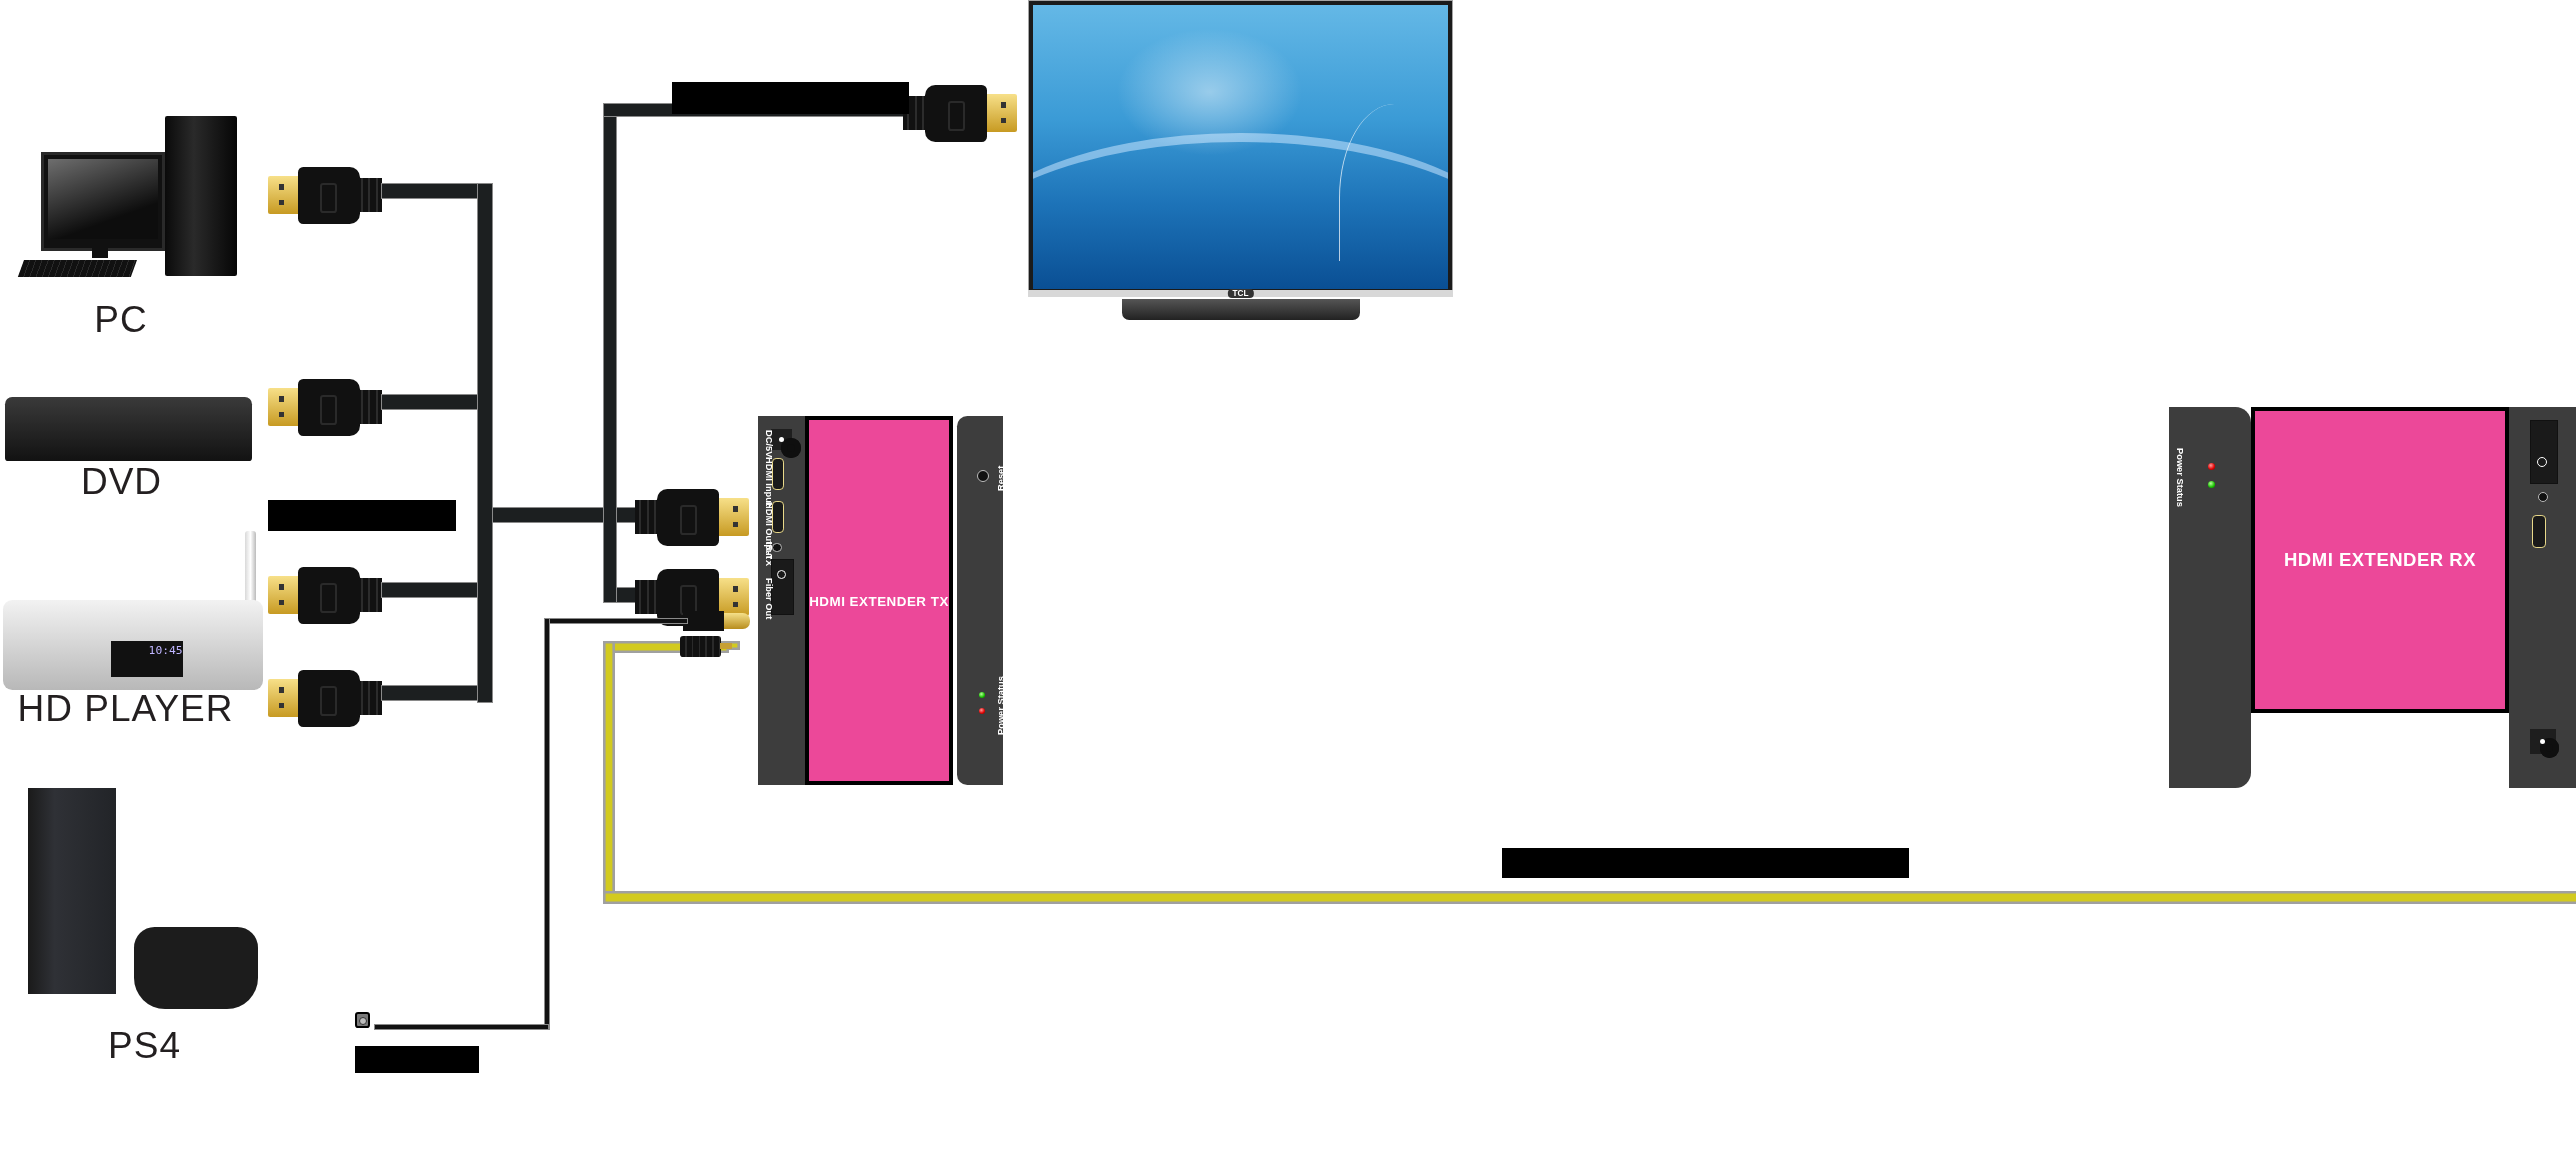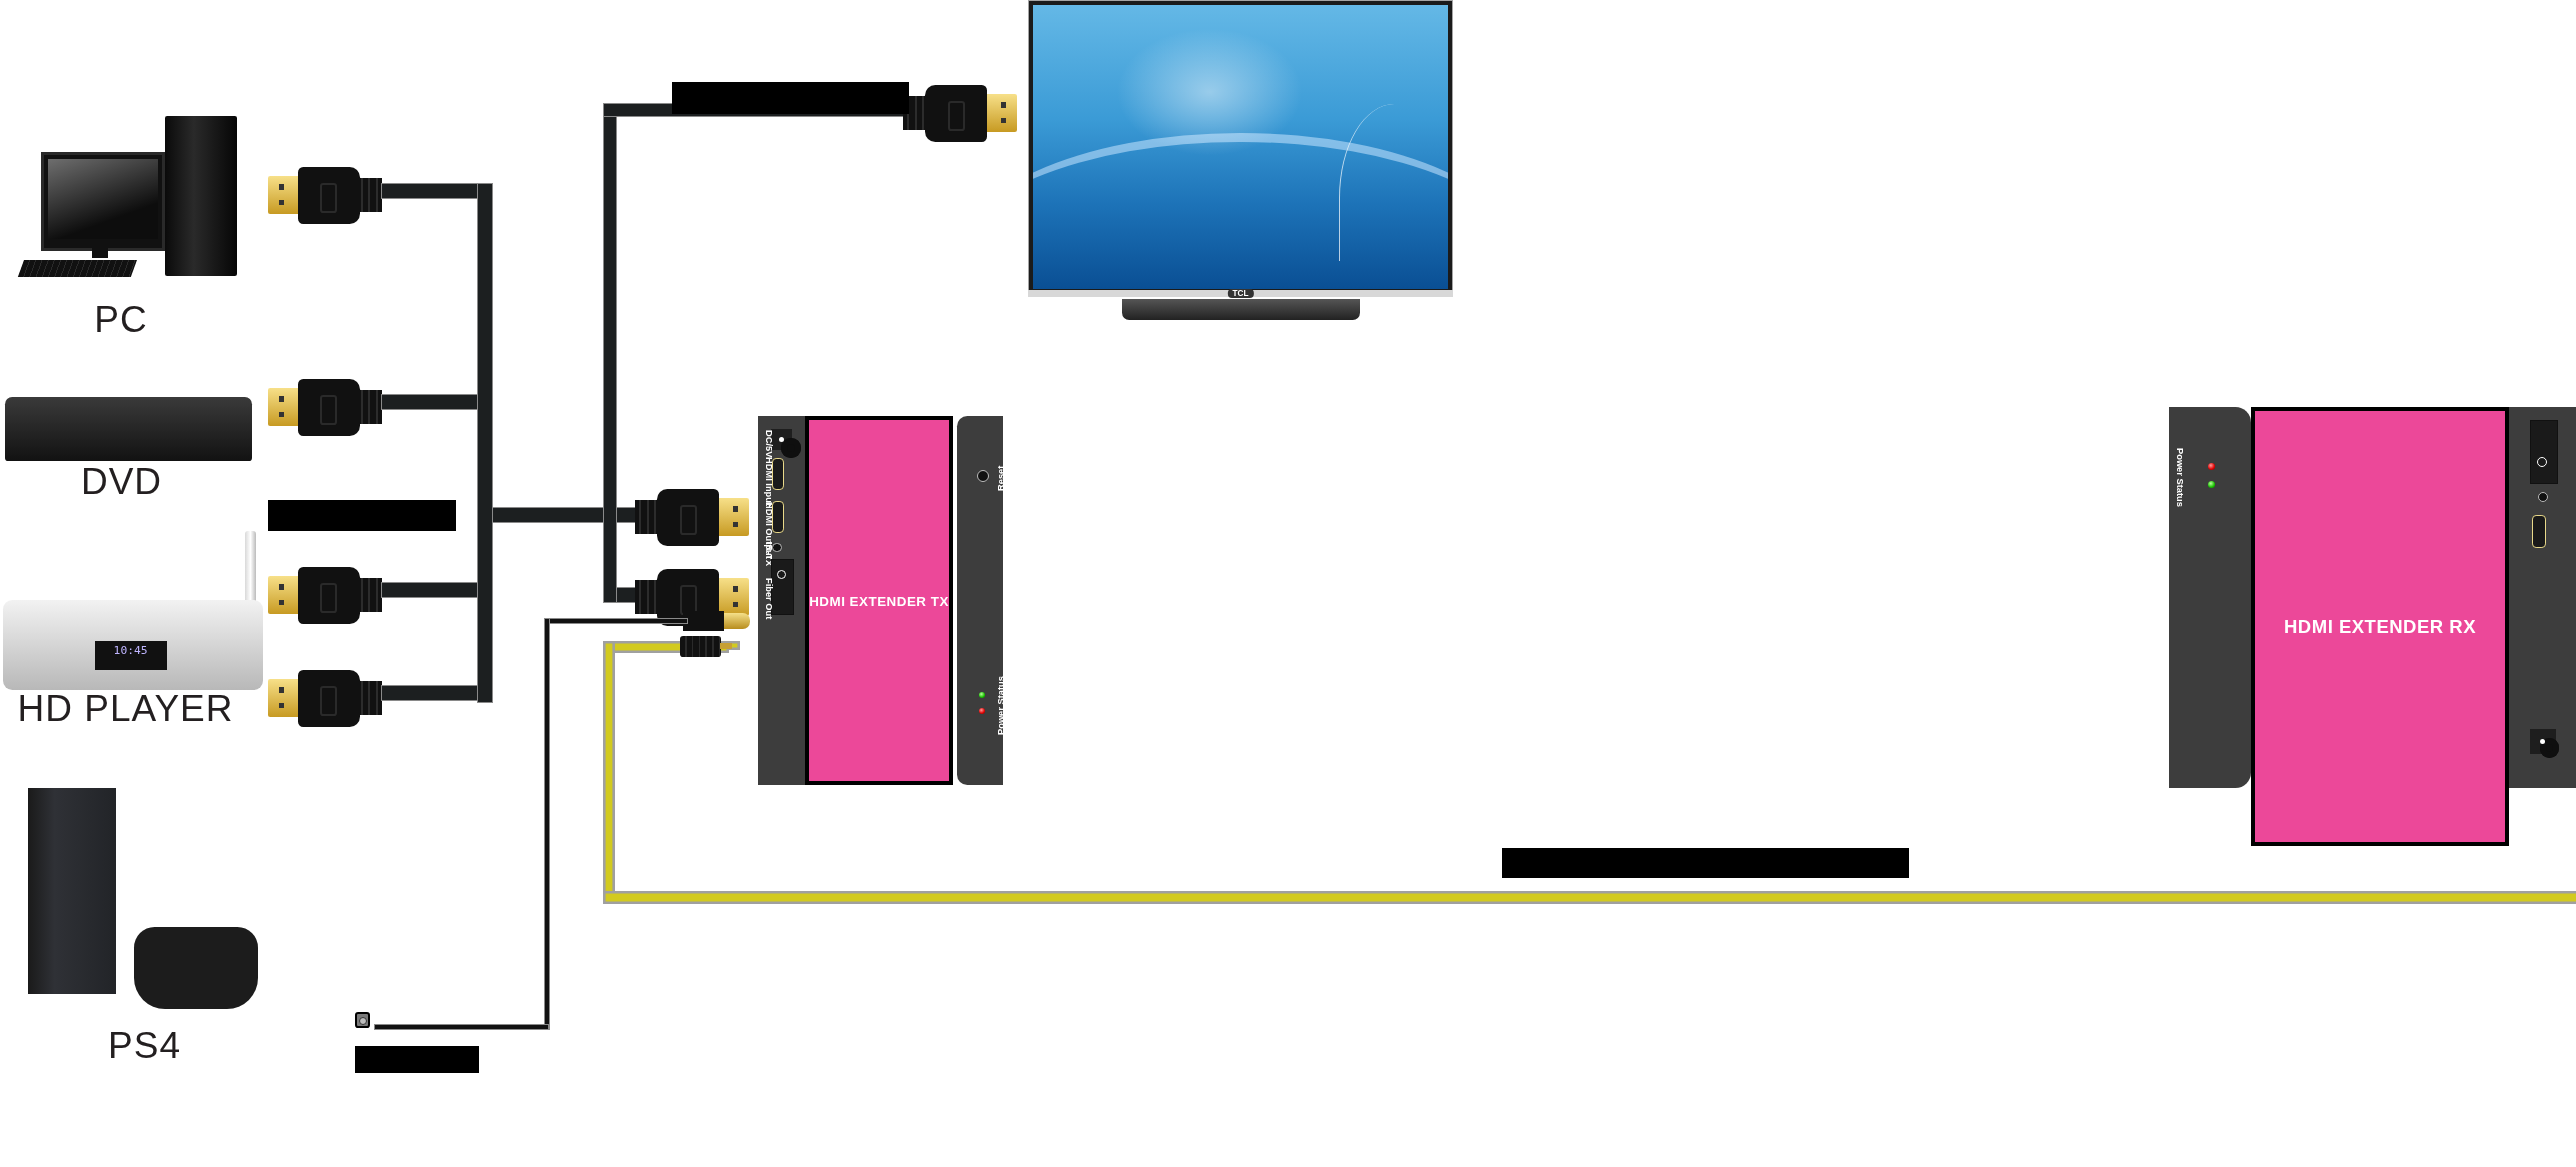--- a/index.html
+++ b/index.html
@@ -91,21 +91,21 @@
 </div>
 
 <div>
   <div class="dvd-body" style="left:5.2px;top:397px;width:247px;height:64px;"></div>
   <div class="dev-label" style="left:52px;top:461px;width:139px;">DVD</div>
 </div>
 
 <div>
   <div class="antenna" style="left:245px;top:531px;width:11.3px;height:72px;"></div>
   <div class="hdp-body" style="left:2.6px;top:600px;width:260px;height:90px;">
-    <div class="hdp-display" style="left:92px;top:41px;width:72px;height:29px;line-height:20.6px;">10:45</div>
+    <div class="hdp-display" style="left:108px;top:41px;width:72px;height:36px;line-height:20.6px;text-align:right;">10:45</div>
   </div>
   <div class="dev-label" style="left:7px;top:600px;width:237px;transform:translateY(88px);">HD PLAYER</div>
 </div>
 
 <div>
   <div class="ps4-body" style="left:28px;top:788px;width:88px;height:206px;"></div>
   <div class="pad" style="left:134px;top:927px;width:124px;height:82px;"></div>
   <div class="dev-label" style="left:88px;top:1025px;width:113px;">PS4</div>
 </div>
 
@@ -215,21 +215,21 @@
   <div class="logo" style="top:289px;">TCL</div>
   <div class="stand" style="top:299px;"></div>
 </div>
 
 <div class="box" style="left:2169px;top:407px;width:422px;height:381px;background:transparent;">
   <div class="panel" style="left:0;top:0;width:82px;height:381px;border-radius:0 15.5px 15.5px 0;">
     <div class="vtext" style="left:10.3px;top:41px;transform:rotate(90deg);transform-origin:left top;font-size:9.3px;left:15.5px;">Power Status</div>
     <div class="led red" style="left:39px;top:56px;width:7.2px;height:7.2px;"></div>
     <div class="led green" style="left:39px;top:74px;width:7.2px;height:7.2px;"></div>
   </div>
-  <div class="face" style="left:82px;top:0;width:258px;height:439px;">
+  <div class="face" style="left:82px;top:0;width:258px;height:306px;">
     <div class="face-title" style="font-size:18.5px;">HDMI EXTENDER RX</div>
   </div>
   <div class="panel" style="left:340px;top:0;width:82px;height:381px;">
     <div class="port-fiber" style="left:20.6px;top:13px;width:26px;height:62px;">
         <div class="ring" style="left:6.2px;top:36px;width:8.2px;height:8.2px;border-width:1.5px;"></div>
       </div>
 
     <div class="port-jack" style="left:29px;top:85px;width:8.2px;height:8.2px;border-width:1.5px;"></div>
 
     <div class="port-hdmi" style="left:23px;top:108px;width:12.4px;height:31px;border-width:1.5px;"></div>

